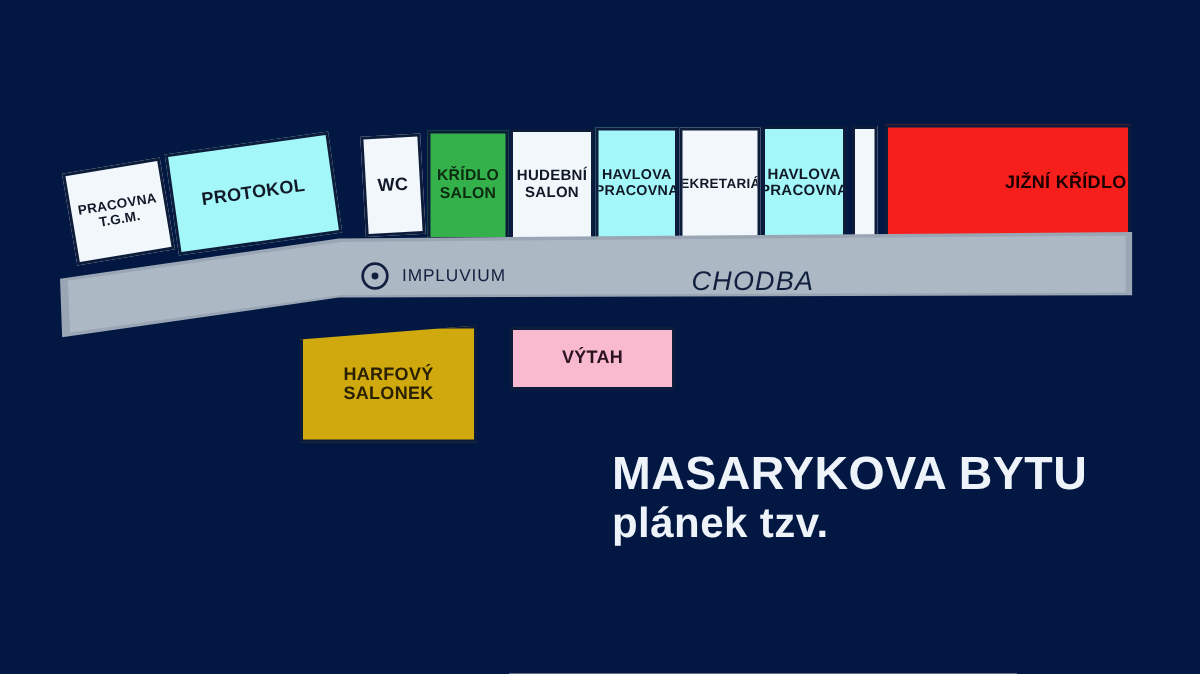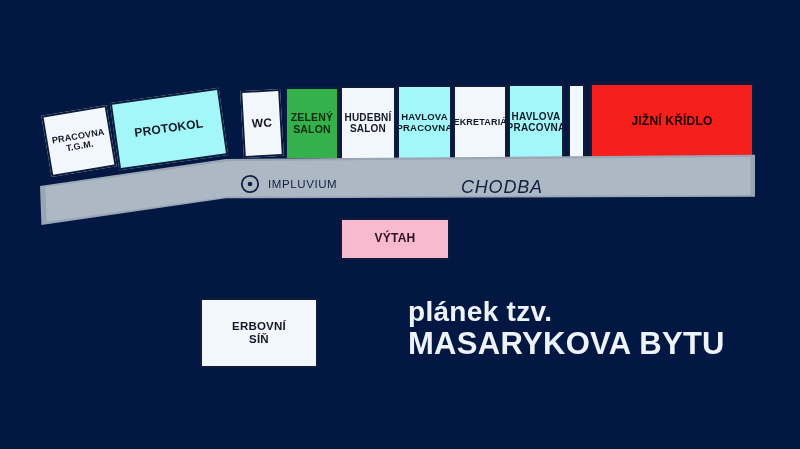--- a/index.html
+++ b/index.html
@@ -130,21 +130,21 @@
 
   <div class="room f-white" style="left:242px; top:90px; width:40px; height:67px; font-size:12px;
               transform: rotate(-3.2deg); transform-origin: 50% 50%;">
     <div>
       <span>WC</span>
     </div>
   </div>
 
   <div class="room f-green" style="left:285px; top:87px; width:54px; height:73px; font-size:10.5px;">
     <div>
-      <span>ZELENÝ</span>
+      <span>KŘÍDLO</span>
       <span>SALON</span>
     </div>
   </div>
 
   <div class="room f-white" style="left:340px; top:86px; width:56px; height:74px; font-size:10px;">
     <div>
       <span>HUDEBNÍ</span>
       <span>SALON</span>
     </div>
   </div>
@@ -168,48 +168,49 @@
       <span>PRACOVNA</span>
     </div>
   </div>
 
   <div class="room f-white" style="left:568px; top:84px; width:17px; height:76px; font-size:8px;">
     <div>
       <span></span>
     </div>
   </div>
 
-  <div class="room f-red" style="left:590px; top:83px; width:164px; height:77px; font-size:12px;">
+  <div class="room f-red" style="left:590px; top:83px; width:164px; height:77px; font-size:12px;justify-content:flex-end;">
     <div>
       <span>JIŽNÍ KŘÍDLO</span>
     </div>
   </div>
 
   <div id="corridor"></div>
   <div id="corridor-inner"></div>
 
   <svg id="impluvium-icon" viewBox="0 0 20 20">
     <circle cx="10" cy="10" r="8.2" fill="none" stroke="#11203e" stroke-width="1.8"></circle>
     <circle cx="10" cy="10" r="2.3" fill="#11203e"></circle>
   </svg>
   <div class="corr-label" id="impluvium-label">IMPLUVIUM</div>
   <div class="corr-label" id="chodba-label">CHODBA</div>
 
+  <div class="room f-gold" style="left:200px; top:217px; width:118px; height:78px; font-size:12px;
+              clip-path: polygon(0% 12%, 100% 0%, 100% 100%, 0% 100%);">
+    <div>
+      <span>HARFOVÝ</span>
+      <span>SALONEK</span>
+    </div>
+  </div>
 
   <div class="room f-pink" style="left:340px; top:218px; width:110px; height:42px; font-size:12px;">
     <div>
       <span>VÝTAH</span>
     </div>
   </div>
 
-  <div class="room f-white" style="left:200px; top:298px; width:118px; height:70px; font-size:11.5px;">
-    <div>
-      <span>ERBOVNÍ</span>
-      <span>SÍŇ</span>
-    </div>
-  </div>
 
   <div id="title-block">
+    <div id="title-line2">MASARYKOVA BYTU</div>
     <div id="title-line1">plánek tzv.</div>
-    <div id="title-line2">MASARYKOVA BYTU</div>
   </div>
 
 </div>
 
 </body></html>

